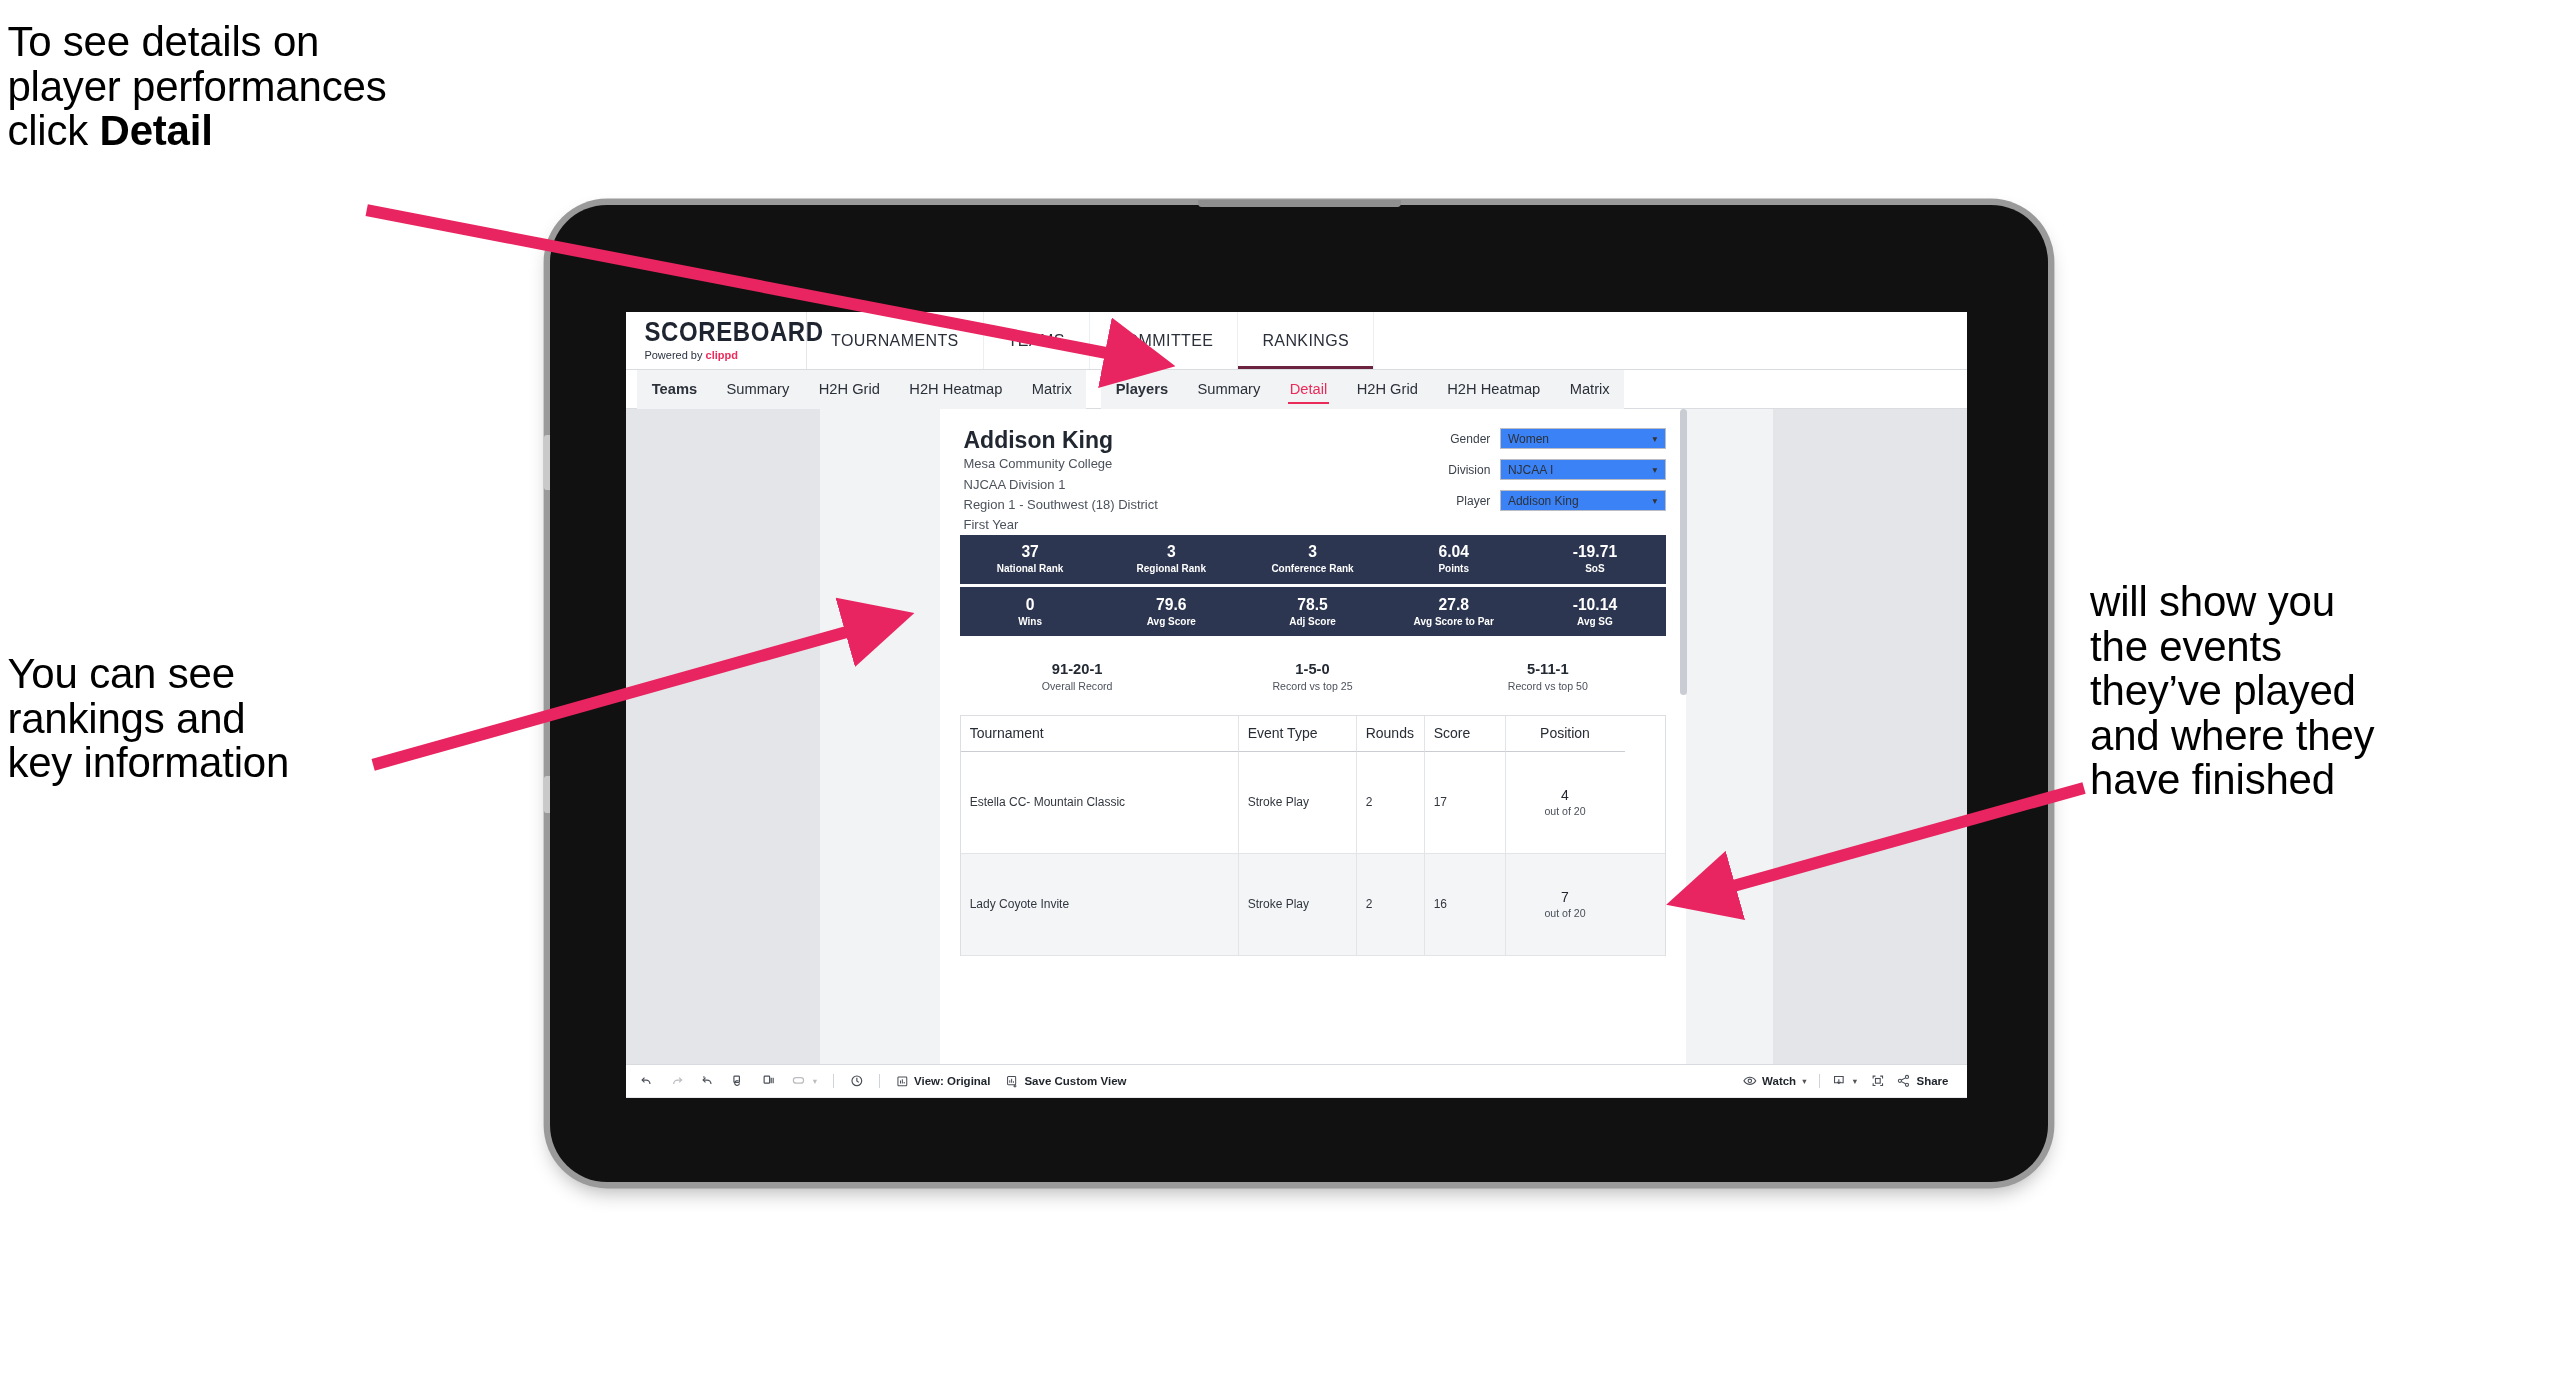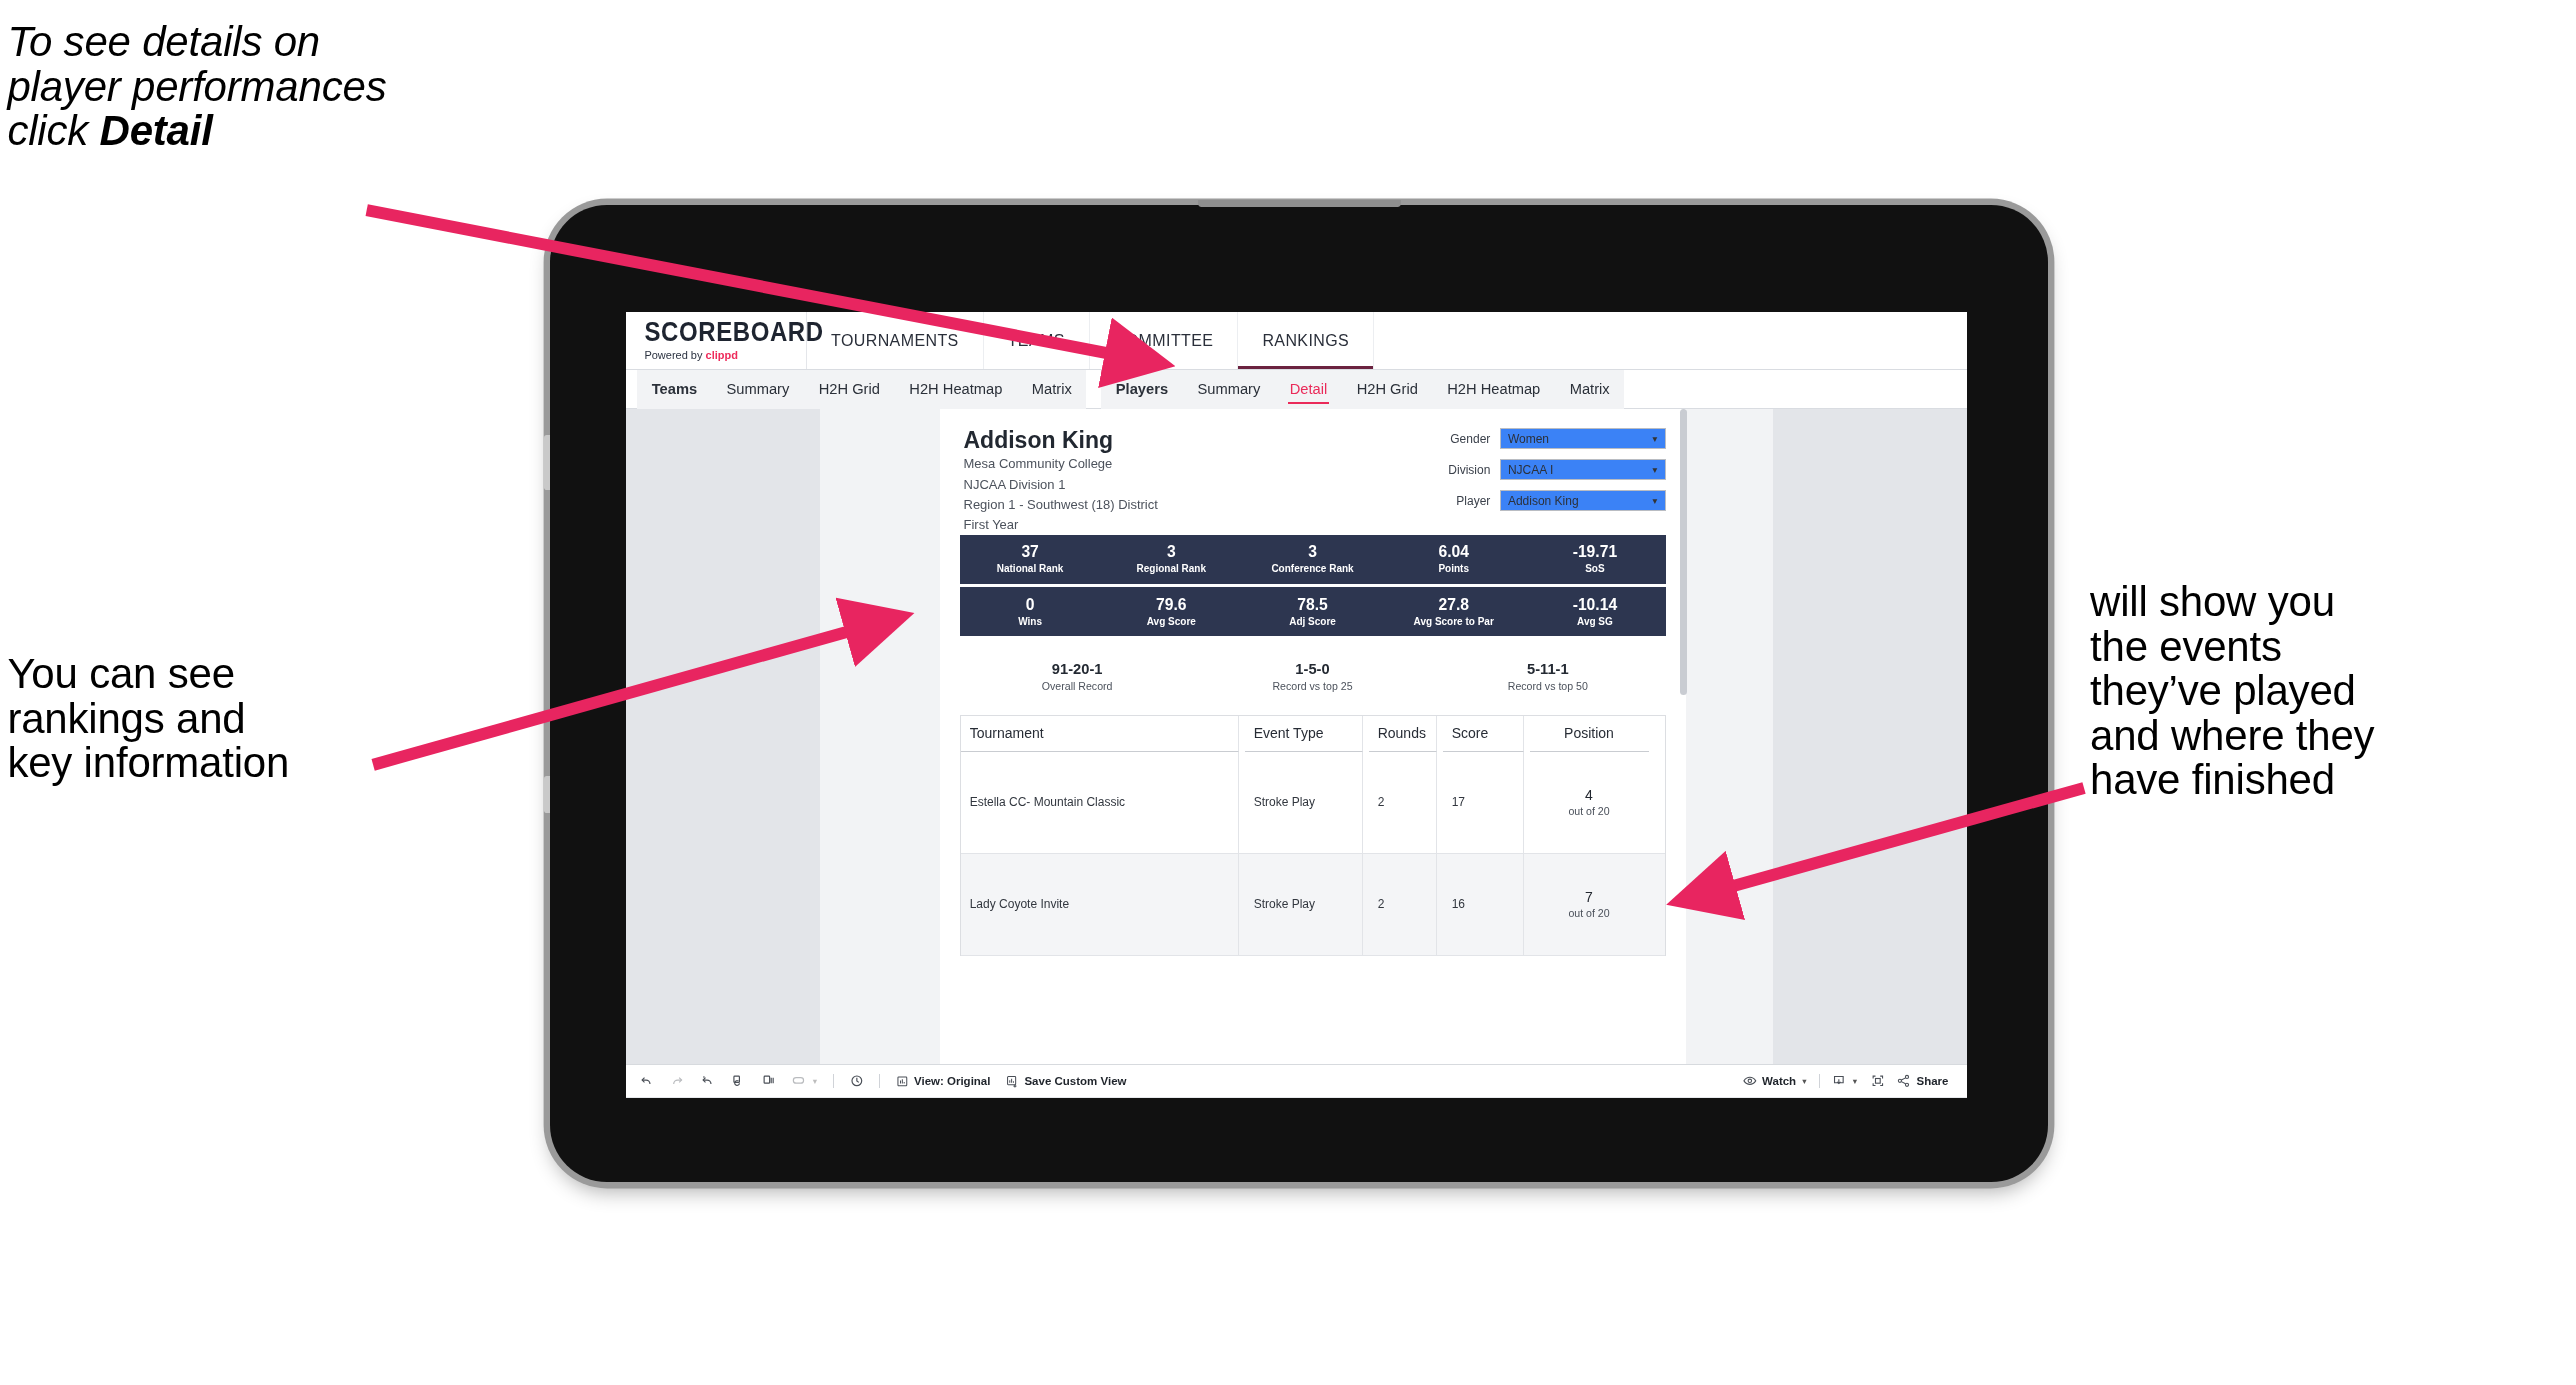--- a/index.html
+++ b/index.html
@@ -9,21 +9,21 @@
     -webkit-font-smoothing:antialiased;
   }
   .stage{position:relative;width:2576px;height:1386px;}
 
   
   .anno{
     position:absolute;color:#000;font-size:42px;line-height:1.06;
     font-family:"Liberation Sans", sans-serif;letter-spacing:-0.2px;
   }
   .anno b{font-weight:bold;}
-  #anno-topleft{left:7.4px;top:20px;width:608px;font-style:italic;}
+  #anno-topleft{left:7.4px;top:20px;width:608px;}
   #anno-midleft{left:7.4px;top:652px;width:479px;}
   #anno-right{left:2090px;top:580px;width:461px;}
 
   .arrow-svg{position:absolute;left:0;top:0;width:2576px;height:1386px;pointer-events:none;}
 
   
   .device{
     position:absolute;left:550px;top:205px;width:1498px;height:977px;
     background:#111111;border-radius:57px;
     box-shadow:0 0 0 6.4px #9a9a9a, 0 9.2px 20px rgba(0,0,0,0.30);
@@ -120,21 +120,21 @@
   .statval{font-size:15.7px;font-weight:bold;line-height:1.08;}
   .statlab{font-size:10px;font-weight:bold;margin-top:3.7px;line-height:1;}
 
   .recrow{display:flex;margin:12px 20px;padding:13px 0 11px 0;}
   .reccell{flex:1;text-align:center;}
   .recval{font-size:14.7px;font-weight:bold;color:#242a33;line-height:1.1;}
   .reclab{font-size:10.6px;color:#4c525c;margin-top:2.8px;}
 
   
   .tbl{margin:0 20px;border:0.9px solid #dcdee2;border-bottom:none;}
-  .trow{display:flex;gap:6px;}
+  .trow{display:flex;}
   .thead .tcell{
     font-size:14px;color:#272c35;padding:9.2px 9.2px;font-weight:normal;
     border-bottom:0.9px solid #c9ccd1;
   }
   .tcell{box-sizing:border-box;border-right:0.9px solid #e2e4e8;}
   .tcell:last-child{border-right:none;}
   .c-tour{width:278px;}
   .c-type{width:118px;}
   .c-rounds{width:68px;}
   .c-score{width:81px;}

